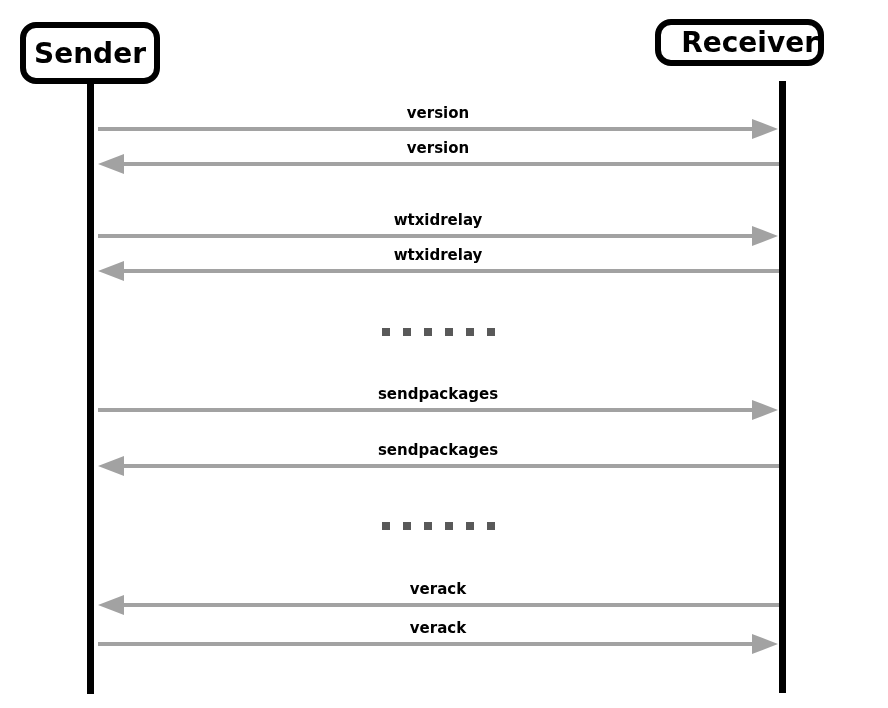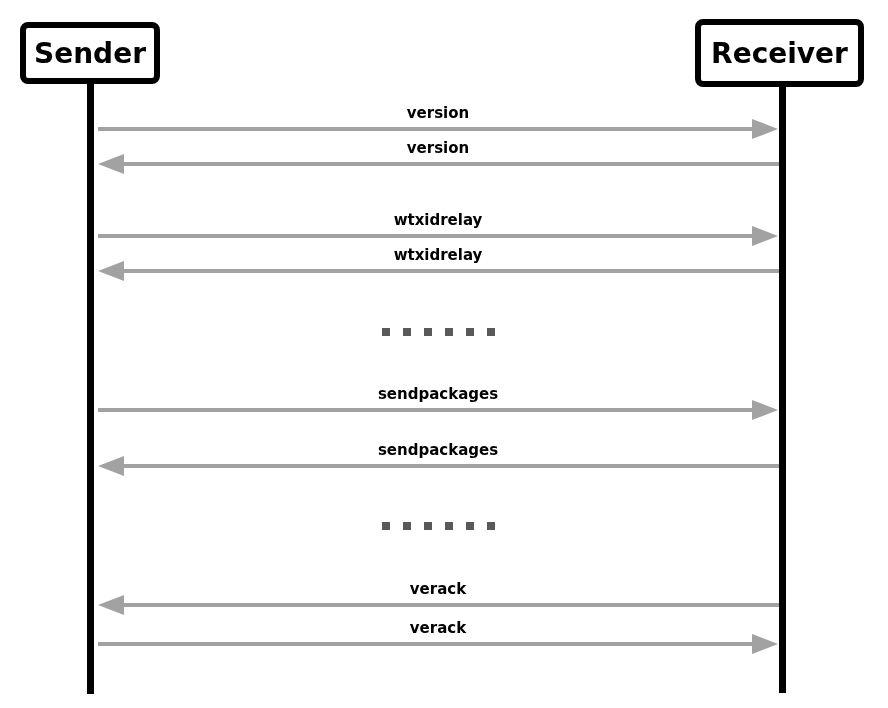--- a/index.html
+++ b/index.html
@@ -12,32 +12,32 @@
     position: relative;
     width: 888px;
     height: 708px;
     background: #ffffff;
     overflow: hidden;
   }
   .actor-box {
     position: absolute;
     box-sizing: border-box;
     border: 6px solid #000000;
-    border-radius: 8px;
+    border-radius: 16px;
     background: #ffffff;
     display: flex;
     align-items: center;
     justify-content: center;
     font-weight: bold;
     font-size: 28px;
     color: #000000;
     z-index: 3;
   }
   .actor-box.sender   { left: 20px;  top: 22px; width: 140px; height: 62px; }
-  .actor-box.receiver { left: 695px; top: 19px; width: 169px; height: 68px; }
+  .actor-box.receiver { left: 655px; top: 19px; width: 169px; height: 47px; justify-content: flex-end; }
   .lifeline {
     position: absolute;
     width: 7px;
     background: #000000;
     z-index: 2;
   }
   .lifeline.sender-line   { left: 87px;  top: 82px; height: 612px; }
   .lifeline.receiver-line { left: 779px; top: 81px; height: 612px; }
 
   .msg-label {

